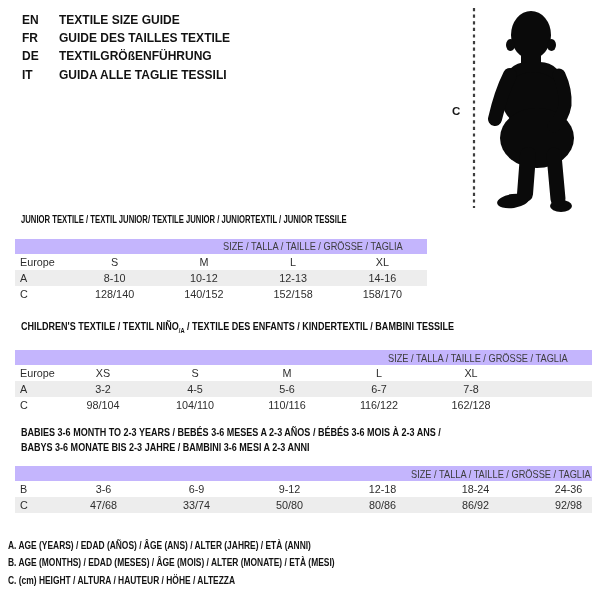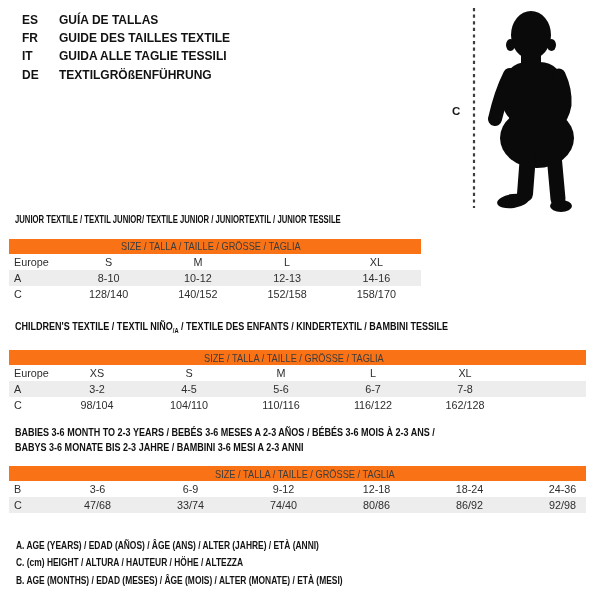--- a/index.html
+++ b/index.html
@@ -17,66 +17,66 @@
   .lang-row { display:flex; font-weight:bold; font-size:12px; line-height:18.2px; color:#121212; white-space:nowrap; }
   .lang-code { width:37px; flex:0 0 37px; }
 
   
   .figure-block { position:absolute; left:450px; top:4px; width:149px; height:212px; }
   .height-label { position:absolute; left:2px; top:101px; font-weight:bold; font-size:11.5px; color:#161616; }
   .height-line { position:absolute; left:22px; top:3px; }
   .baby { position:absolute; left:33px; top:1px; }
 
   
-  .size-section { position:absolute; left:9px; }
+  .size-section { position:absolute; left:15px; }
   .s1 { top:212px; width:412px; }
   .s2 { top:319px; width:577px; }
   .s3 { top:425px; width:577px; }
   .title-box { margin-bottom:12px; padding-left:6px; }
   .s3 .title-box { }
   .tbl-title { font-weight:bold; font-size:11px; line-height:14.5px; color:#0f0f0f; white-space:nowrap; }
   .tscale { display:inline-block; transform:scaleX(0.82); transform-origin:0 50%; }
   .s1 .tscale { transform:scaleX(0.70); }
   .sub { font-size:7px; vertical-align:-2.5px; }
 
   .tbl-wrap { width:100%; overflow:hidden; }
   table { border-collapse:collapse; table-layout:fixed; width:100%; font-size:10.8px; }
   .s3 table { width:600px; }
   td { text-align:center; height:16px; padding:0; color:#2e2e2e; vertical-align:middle; }
   td.lbl { text-align:left; padding-left:5px; }
-  tr.hdr td { background:#f97316; text-align:center; padding-left:17px; height:15px; color:#3c3c3c; font-size:10.5px; }
+  tr.hdr td { background:#c4b5fd; text-align:right; padding-left:17px; height:15px; color:#3c3c3c; font-size:10.5px; }
   .hscale { display:inline-block; transform:scaleX(0.88); transform-origin:0 50%; white-space:nowrap; }
   tr.shaded td { background:#ededed; }
 
   
-  .legend-block { position:absolute; left:16px; top:537px; }
+  .legend-block { position:absolute; left:8px; top:537px; }
   .legend-row { font-weight:bold; font-size:10.8px; line-height:17.3px; color:#121212; white-space:nowrap; }
   .lscale { display:inline-block; transform:scaleX(0.78); transform-origin:0 50%; }
 </style>
 </head>
 <body>
 
 <div class="canvas">
 
   <div class="lang-block">
       <div class="lang-row">
-        <span class="lang-code">ES</span>
-        <span class="lang-label">GUÍA DE TALLAS</span>
+        <span class="lang-code">EN</span>
+        <span class="lang-label">TEXTILE SIZE GUIDE</span>
       </div>
       <div class="lang-row">
         <span class="lang-code">FR</span>
         <span class="lang-label">GUIDE DES TAILLES TEXTILE</span>
       </div>
       <div class="lang-row">
+        <span class="lang-code">DE</span>
+        <span class="lang-label">TEXTILGRÖßENFÜHRUNG</span>
+      </div>
+      <div class="lang-row">
         <span class="lang-code">IT</span>
         <span class="lang-label">GUIDA ALLE TAGLIE TESSILI</span>
-      </div>
-      <div class="lang-row">
-        <span class="lang-code">DE</span>
-        <span class="lang-label">TEXTILGRÖßENFÜHRUNG</span>
       </div>
     </div>
 
   <div class="figure-block">
     <span class="height-label">C</span>
     <svg class="height-line" width="4" height="202">
       <line x1="2" y1="1" x2="2" y2="201" stroke="#3d3d3d" stroke-width="2.2" stroke-dasharray="3.2 3.4"></line>
     </svg>
     <svg class="baby" viewBox="0 0 112 208" width="112" height="208">
       <g fill="#0a0a0a" stroke="none">
@@ -215,29 +215,29 @@
               <td>6-9</td>
               <td>9-12</td>
               <td>12-18</td>
               <td>18-24</td>
               <td>24-36</td>
             </tr>
             <tr class="shaded">
               <td class="lbl">C</td>
               <td>47/68</td>
               <td>33/74</td>
-              <td>74/40</td>
+              <td>50/80</td>
               <td>80/86</td>
               <td>86/92</td>
               <td>92/98</td>
             </tr>
           </tbody>
         </table>
       </div>
     </section>
 
   <div class="legend-block">
       <div class="legend-row"><span class="lscale">A. AGE (YEARS) / EDAD (AÑOS) / ÂGE (ANS) / ALTER (JAHRE) / ETÀ (ANNI)</span></div>
+      <div class="legend-row"><span class="lscale">B. AGE (MONTHS) / EDAD (MESES) / ÂGE (MOIS) / ALTER (MONATE) / ETÀ (MESI)</span></div>
       <div class="legend-row"><span class="lscale">C. (cm) HEIGHT / ALTURA / HAUTEUR / HÖHE / ALTEZZA</span></div>
-      <div class="legend-row"><span class="lscale">B. AGE (MONTHS) / EDAD (MESES) / ÂGE (MOIS) / ALTER (MONATE) / ETÀ (MESI)</span></div>
     </div>
 
 </div>
 
 </body></html>

